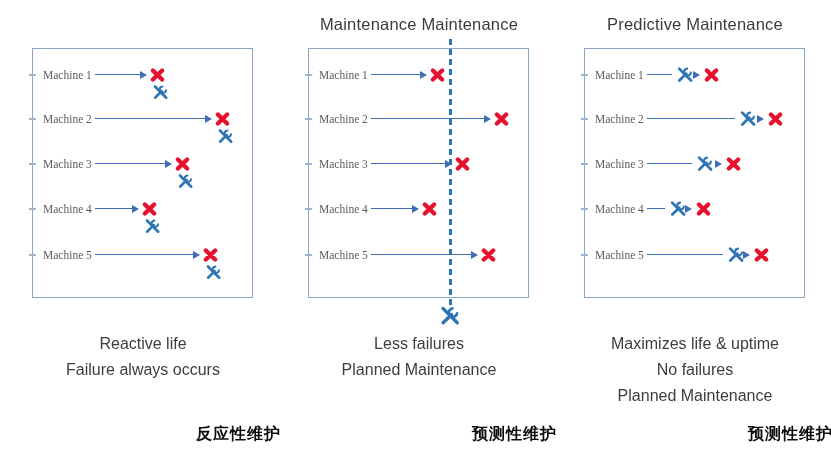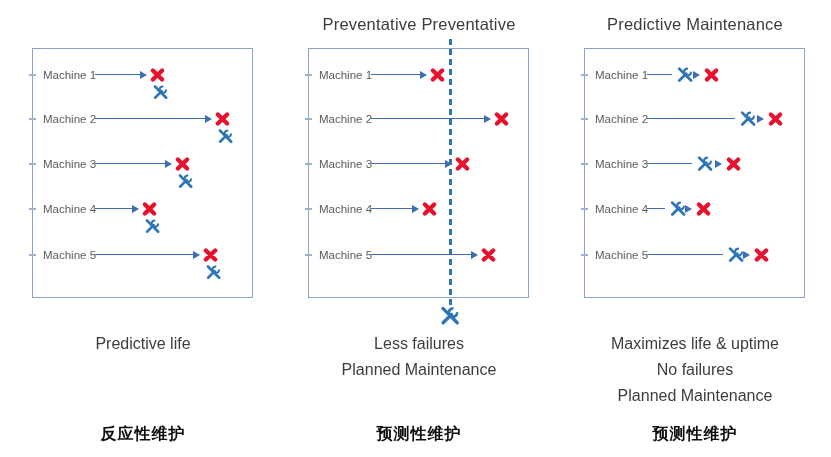--- a/index.html
+++ b/index.html
@@ -10,39 +10,39 @@
   .panel{position:absolute;top:0;height:457px;width:276px;}
   .panel.p1{left:5px;}
   .panel.p2{left:281px;}
   .panel.p3{left:557px;}
   .panel-title{
     position:absolute;top:15px;left:0;width:100%;text-align:center;
     font-size:16.5px;color:#3c3c3c;letter-spacing:.2px;
   }
   .box{
     position:absolute;top:48px;left:27px;width:221px;height:250px;
-    border:1.5px solid #8ba5ca;box-sizing:border-box;background:#ffffff;
+    border:1.5px solid #8ba5ca;box-sizing:border-box;background:#ffffff;font-family:Liberation Serif, serif;
   }
   .row-label{
     position:absolute;font-size:11.5px;color:#5c5c5c;height:14px;line-height:14px;
     white-space:nowrap;
   }
   .tick{position:absolute;width:7px;height:1.2px;background:#9db3d2;}
   .ln{position:absolute;height:0;border-top:1.3px solid #3e6cb5;}
   .ah{position:absolute;width:0;height:0;border-left:7px solid #3e6cb5;
       border-top:4px solid transparent;border-bottom:4px solid transparent;}
   .icon{position:absolute;line-height:0;}
   .divider{position:absolute;width:3px;
     background:repeating-linear-gradient(to bottom,#2e75b6 0 6px,transparent 6px 10px);}
   .captions{
     position:absolute;top:331px;left:0;width:100%;text-align:center;
     font-size:16px;line-height:26px;color:#3d3d3d;
   }
   .caption-cn{
-    position:absolute;top:424px;left:0;width:100%;text-align:center;
+    position:absolute;top:424px;left:0;width:100%;text-align:right;
     font-size:16px;font-weight:bold;color:#0d0d0d;letter-spacing:1px;
   }
 </style>
 </head>
 <body>
 
 <div id="canvas">
 
   <div class="panel p1">
     <div class="box">
@@ -101,27 +101,28 @@
         <div class="icon" style="left: 171px; top: 214px;"><svg width="19" height="18" viewBox="0 0 24 24" fill="none">
             <path d="M4.6 4.6 L19.6 19.6" stroke="#2e75b6" stroke-width="3.5" stroke-linecap="round"></path>
             <path d="M4.8 19.6 L13.6 10.9" stroke="#2e75b6" stroke-width="3.5" stroke-linecap="round"></path>
             <path d="M19.4 9.6 A4.3 4.3 0 1 1 14.6 4.6" stroke="#2e75b6" stroke-width="2.7" stroke-linecap="round"></path>
           </svg></div>
         <div class="icon" style="left: 169px; top: 198px;"><svg width="17" height="16" viewBox="0 0 20 20">
             <path d="M4.2 4.4 L15.8 15.6 M15.8 4.4 L4.2 15.6" stroke="#e8112d" stroke-width="5.4" stroke-linecap="round" fill="none"></path>
           </svg></div>
       </div>
     <div class="captions">
-      <div>Predictive life</div>
+      <div>Reactive life</div>
+      <div>Failure always occurs</div>
     </div>
     <div class="caption-cn">反应性维护</div>
   </div>
 
   <div class="panel p2">
-    <div class="panel-title">Preventative Preventative</div>
+    <div class="panel-title">Maintenance Maintenance</div>
     <div class="box">
         <div class="divider" style="left: 139.5px; top: -10px; height: 267px;"></div>
         <div class="icon" style="left: 129px; top: 255px;"><svg width="24" height="23" viewBox="0 0 24 24" fill="none">
             <path d="M4.6 4.6 L19.6 19.6" stroke="#2e75b6" stroke-width="3.5" stroke-linecap="round"></path>
             <path d="M4.8 19.6 L13.6 10.9" stroke="#2e75b6" stroke-width="3.5" stroke-linecap="round"></path>
             <path d="M19.4 9.6 A4.3 4.3 0 1 1 14.6 4.6" stroke="#2e75b6" stroke-width="2.7" stroke-linecap="round"></path>
           </svg></div>
         <div class="tick" style="left: -4px; top: 25.4px;"></div>
         <div class="row-label" style="left: 10px; top: 19px;">Machine 1</div>
         <div class="ln" style="left: 62px; top: 25.4px; width: 49px;"></div>

